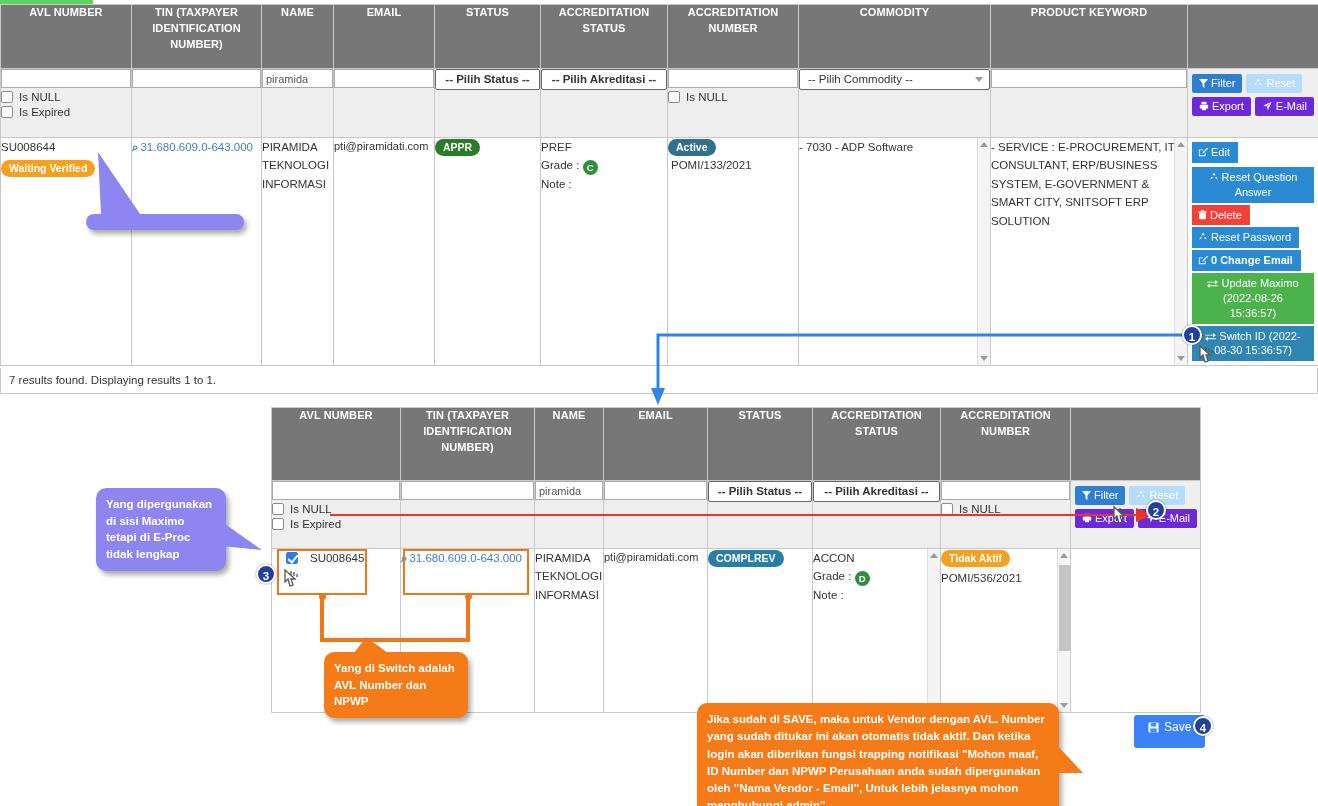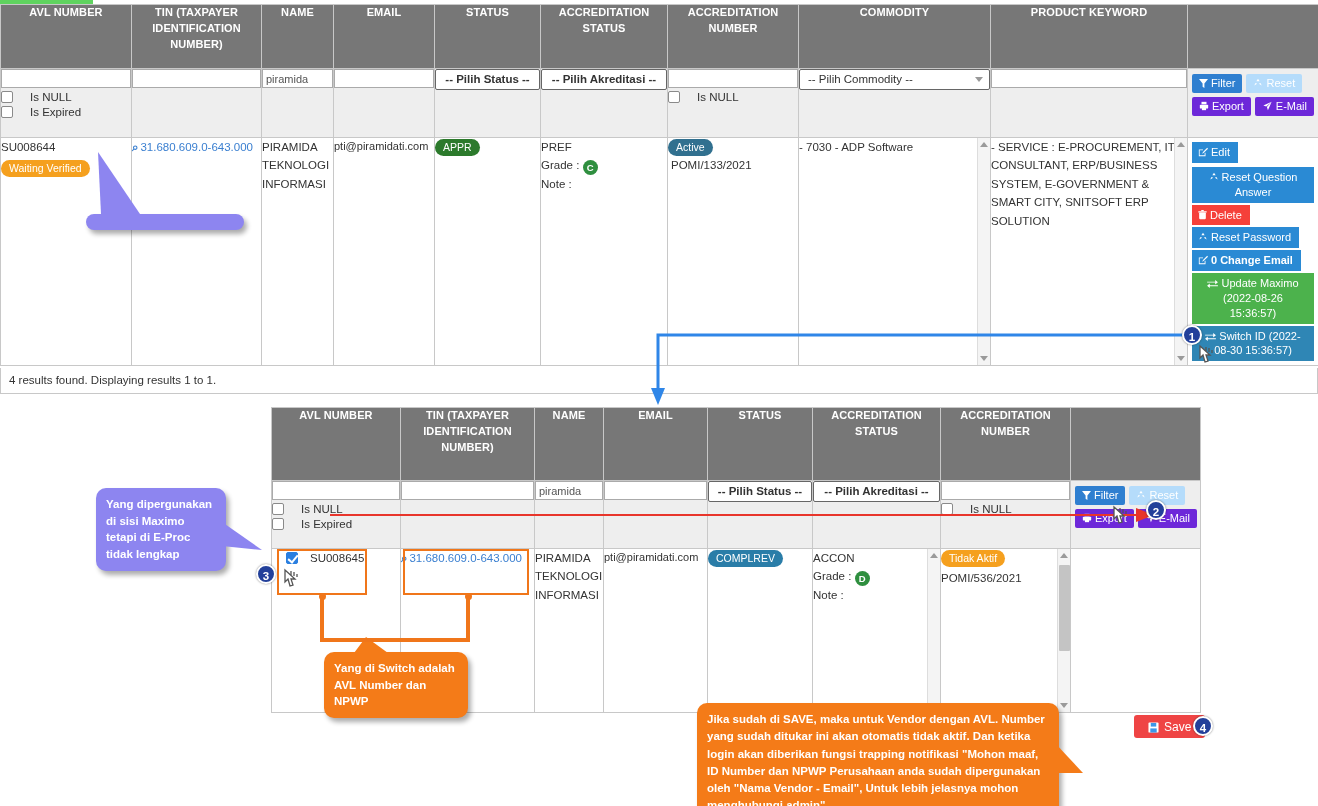--- a/index.html
+++ b/index.html
@@ -24,29 +24,29 @@
   .data-cell { background:#fff; padding:6px 6px; vertical-align:top; line-height:1.6; }
 
   .txt { border:1px solid #aaa; background:#fff; height:19px; width:100%;
          font-family:"Liberation Sans",sans-serif; font-size:11px; padding:1px 3px; color:#555; }
   .sel { border:1px solid #666; background:#fff; height:21px; width:100%; text-align:center;
          font-family:"Liberation Sans",sans-serif; font-size:11.5px; font-weight:bold; color:#333;
          line-height:19px; border-radius:2px; position:relative; white-space:nowrap; overflow:hidden; }
   .sel.has-caret { text-align:left; padding-left:8px; font-weight:normal; }
   .sel .caret { position:absolute; right:6px; top:7px; width:0;height:0;
                 border-left:4px solid transparent;border-right:4px solid transparent;border-top:5px solid #999; }
-  .chk-row { display:flex; align-items:center; gap:17px; margin-top:3px; font-size:11.5px; color:#333; }
+  .chk-row { display:flex; align-items:center; gap:6px; margin-top:3px; font-size:11.5px; color:#333; }
   .cbox { width:12px;height:12px;border:1px solid #8a8a8a;background:#fff;border-radius:2px;display:inline-block; flex:0 0 auto;}
   .cbox.checked { background:#2a7fe0; border-color:#2a7fe0; position:relative; }
   .cbox.checked:after{ content:""; position:absolute; left:3px; top:0px; width:4px;height:8px;
       border-right:2px solid #fff;border-bottom:2px solid #fff; transform:rotate(40deg); }
 
   
   .pill { display:inline-block; color:#fff; border-radius:10px; padding:2px 8px 3px;
-          font-size:10.5px; font-weight:normal; line-height:1.15; white-space:nowrap; }
+          font-size:10.5px; font-weight:bold; line-height:1.15; white-space:nowrap; }
   .pill.orange { background:#f5a01e; }
   .pill.green  { background:#2c7a2c; }
   .pill.bluegray{ background:#31708f; }
   .pill.bluedk { background:#2a7da8; }
   .grade { display:inline-block; width:15px;height:15px;border-radius:50%; background:#2f8f3f; color:#fff;
            font-size:9.5px; font-weight:bold; text-align:center; line-height:15px; vertical-align:-2px;}
   .tinlink { color:#3a7fd0; }
   .tinlink .mg { display:inline-block; margin-right:2px; color:#3a7fd0; font-weight:bold; }
 
   
@@ -90,22 +90,22 @@
 
   .results { position:absolute; left:0; top:368px; width:1318px; height:26px;
              border:1px solid #c8c8c8; border-top:none; background:#fff;
              font-size:11.5px; color:#333; padding:6px 8px; }
 
   .greenbar { position:absolute; left:0; top:0; width:93px; height:4px; background:#5fd35f; z-index:30; }
 
   
   .cursor { position:absolute; width:22px; height:26px; z-index:45; }
 
-  .save-btn { position:absolute; background:#ef4444; color:#fff; font-size:12px;
-              padding:5px 14px 4px; border-radius:3px; display:inline-flex; align-items:center; gap:5px;}
+  .save-btn { position:absolute; background:#3b82f6; color:#fff; font-size:12px;
+              padding:5px 14px 14px; border-radius:3px; display:inline-flex; align-items:center; gap:5px;}
   svg { display:block; }
 </style>
 </head>
 <body>
 
 <div class="greenbar"></div>
 
 <table class="grid" style="left:0; top:4px; width:1318px;">
   <colgroup>
     <col style="width:131px">
@@ -286,21 +286,21 @@
         <svg style="display:inline-block;vertical-align:-1px;margin-right:3px" width="11" height="9" viewBox="0 0 12 10">
               <path d="M0 3h9V1l3 2.5L9 6V4H0z" fill="#fff"></path>
               <path d="M12 8H3v2L0 7.5 3 5v2h9z" fill="#fff"></path>
             </svg><span>Switch  ID (2022-08-30 15:36:57)</span>
       </span>
     </td>
   </tr>
 </tbody>
   </table>
 
-<div class="results">4 results found.  Displaying results 1 to 1.</div>
+<div class="results">7 results found.  Displaying results 1 to 1.</div>
 
 <div style="position:absolute;left:972px;top:150px;width:11px;height:0px;"></div>
 
 <svg style="position:absolute;left:640px;top:325px;width:570px;height:85px;z-index:20">
   <polyline points="562,10 18,10 18,68" fill="none" stroke="#2f86e8" stroke-width="3"></polyline>
   <polygon points="18,80 11,63 25,63" fill="#2f86e8"></polygon>
 </svg>
 
 <table class="grid" style="left:271px; top:407px; width:929px;">
   <colgroup>

